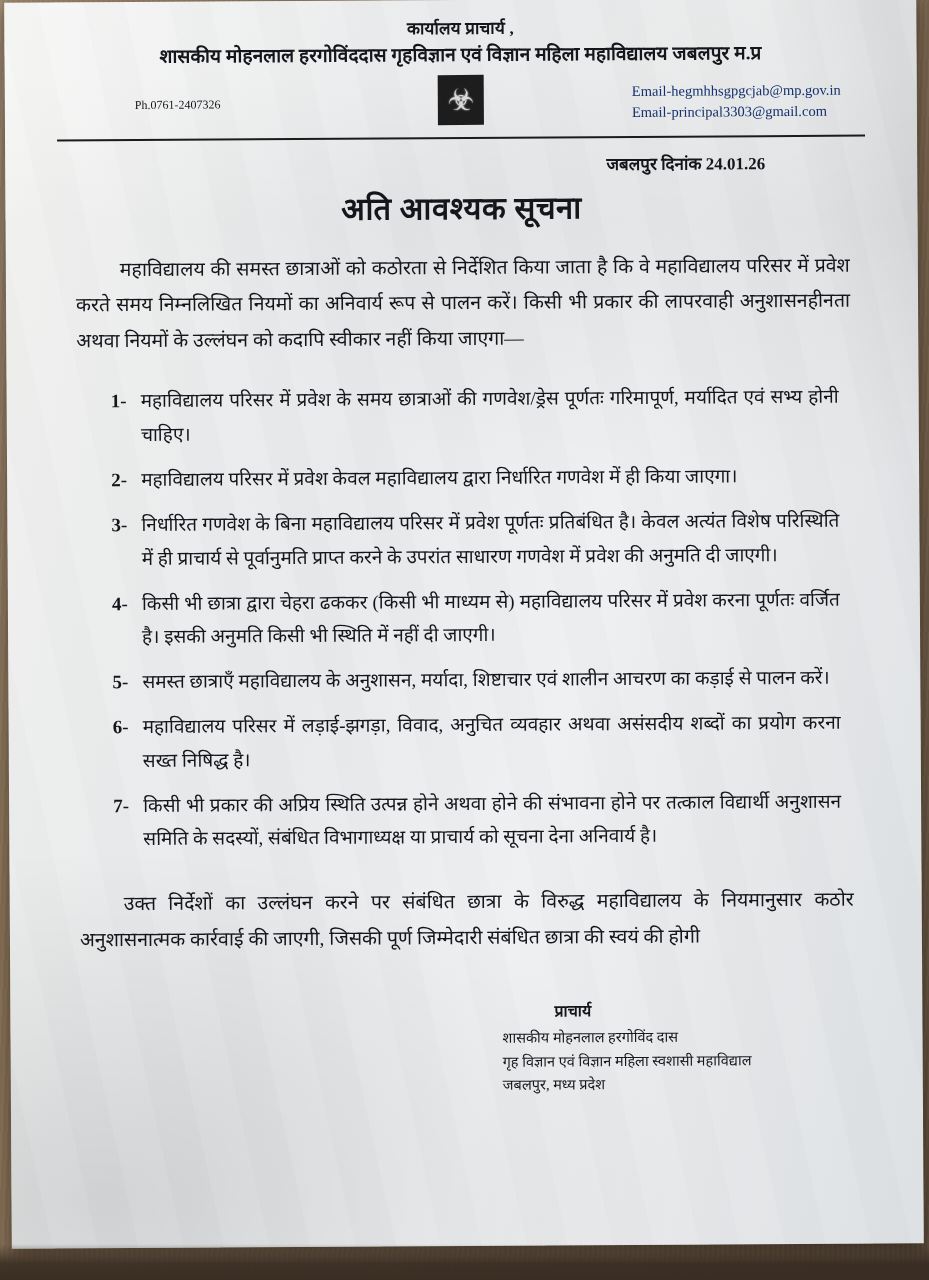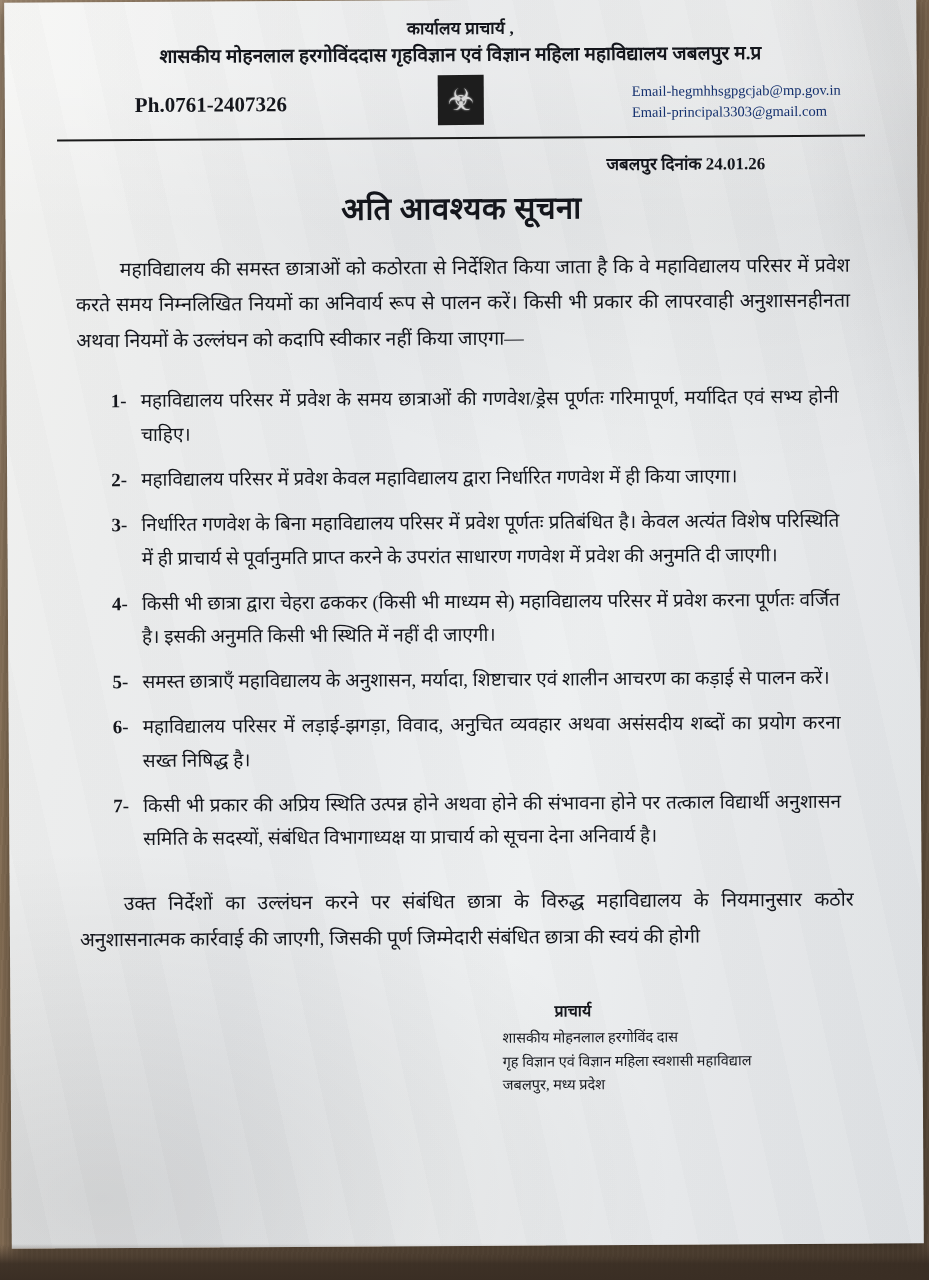--- a/index.html
+++ b/index.html
@@ -91,22 +91,22 @@
   .contactrow {
     display: flex;
     align-items: center;
     justify-content: space-between;
     margin-top: 8px;
     padding: 0 24px 0 78px;
     position: relative;
     height: 56px;
   }
   .phone {
-    font-size: 21px;
-    font-weight: 700;
+    font-size: 12px;
+    font-weight: 400;
     white-space: nowrap;
   }
   .emails {
     text-align: left;
     font-size: 14.5px;
     color: #14306e;
     line-height: 1.45;
     white-space: nowrap;
   }
 

